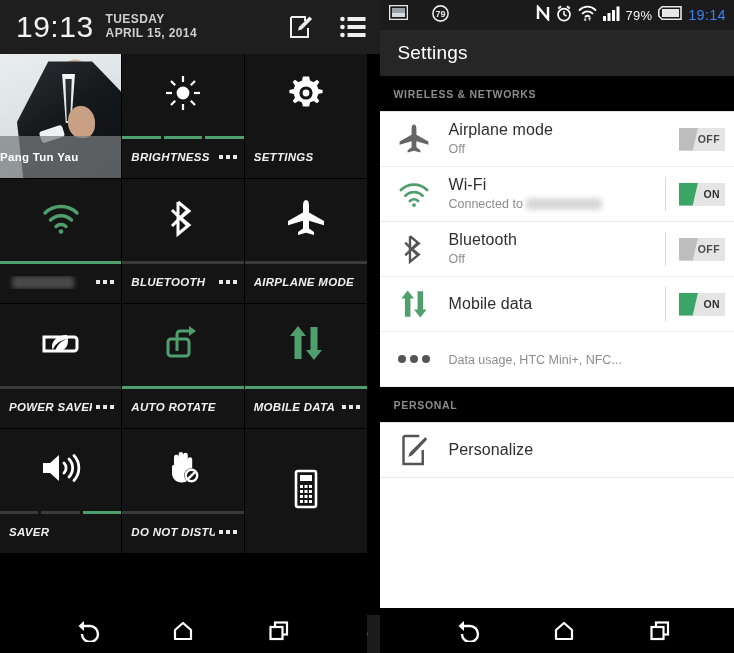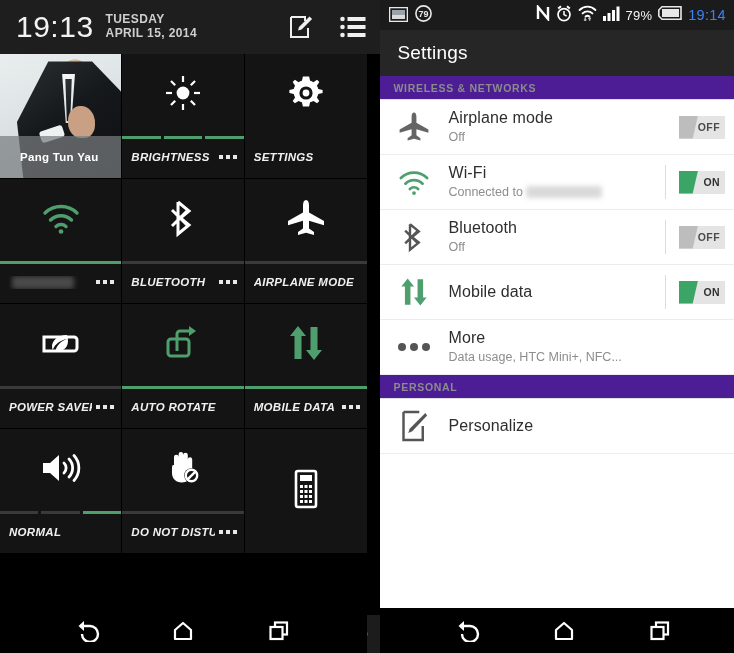--- a/index.html
+++ b/index.html
@@ -97,21 +97,21 @@
     position: absolute; left: 56%; top: 42%; width: 22%; height: 26%;
     background: #cba branch; background: #c9a084; border-radius: 46% 52% 40% 48%;
   }
   .photo-cuff {
     position: absolute; left: 33%; top: 60%; width: 20%; height: 10%;
     background: #eef1f2; border-radius: 3px; transform: rotate(-18deg);
   }
   .profile-name-band {
     position: absolute; left: 0; right: 0; bottom: 0; height: 42px;
     background: rgba(120,125,128,0.72);
-    display: flex; align-items: center; padding-left: 20px;
+    display: flex; align-items: center; padding-left: 0;
   }
   .profile-name {
     color: #ffffff; font-size: 11.5px; font-weight: bold; letter-spacing: 0.3px;
   }
 
   
   .carrier-bar {
     height: 38px; background: #1c1c1c; margin-top: 6px;
     display: flex; align-items: center; justify-content: center;
     position: relative; flex: none;
@@ -130,35 +130,35 @@
   .right-panel {
     width: 367px; height: 653px;
     background: #fafafa;
     display: flex; flex-direction: column;
     position: relative;
   }
   .status-bar {
     height: 30px; background: #1b1b1b; flex: none;
     display: flex; align-items: center; padding: 0 8px 0 9px;
   }
-  .sb-left { display: flex; align-items: flex-end; gap: 7px; }
+  .sb-left { display: flex; align-items: flex-start; gap: 24px; }
   .sb-spacer { flex: 1; }
   .sb-right { display: flex; align-items: center; gap: 6px; padding-left: 44px; }
   .sb-text { color: #f4f4f4; font-size: 13px; letter-spacing: 0.2px; }
   .sb-clock { color: #3b82f6; font-size: 14.5px; letter-spacing: 0.3px; }
 
   .settings-title-bar {
     height: 46px; background: #262626; flex: none;
     display: flex; align-items: center; padding-left: 17px;
   }
   .settings-title { color: #ffffff; font-size: 19px; letter-spacing: 0.2px; }
 
   .settings-list { flex: 1; overflow: hidden; background: #fff; }
   .section-head {
-    height: 24px; background: #4c1d95;
+    height: 36px; background: #000000;
     display: flex; align-items: center; padding-left: 13px;
     border-bottom: 1px solid #e0e0e0;
   }
   .section-head span {
     color: #8c8c8c; font-size: 10.5px; font-weight: bold; letter-spacing: 0.7px;
   }
   .s-row {
     display: flex; align-items: center; background: #fff;
     border-bottom: 1px solid #ececec; padding: 0 9px 0 0;
     min-height: 55px;
@@ -430,21 +430,21 @@
                 <path d="M35 5.5 a18.5 18.5 0 0 1 0 25"></path>
               </g>
             </svg>
           </div>
           <div class="tile-foot">
             <div class="bar">
               <span></span>
                 <span></span>
                 <span class="on"></span>
             </div>
-            <span class="tile-label">NORMAL</span>
+            <span class="tile-label">SAVER</span>
           </div>
         </div>
 
         <div class="tile">
           <div class="tile-icon">
             <svg width="40" height="40" viewBox="0 0 40 40">
               <path fill="#fff" d="M11 17 L11 9 a2.3 2.3 0 0 1 4.6 0 L15.6 16 L15.6 6.2 a2.3 2.3 0 0 1 4.6 0 L20.2 16 L20.2 7 a2.3 2.3 0 0 1 4.6 0 L24.8 16.5 L24.8 11.5 a2.2 2.2 0 0 1 4.4 0 L29.2 23 c0 7-4.5 11.5-10.5 11.5 C13 34.5 9 30.5 9 25 L9 19 a2.2 2.2 0 0 1 4.4 0 z"></path>
               <circle cx="28.5" cy="27.5" r="7.3" fill="#141414"></circle>
               <circle cx="28.5" cy="27.5" r="5.7" fill="none" stroke="#fff" stroke-width="2.4"></circle>
               <line x1="24.6" y1="31.4" x2="32.4" y2="23.6" stroke="#fff" stroke-width="2.4"></line>
@@ -674,21 +674,20 @@
         <div class="s-icon">
           <svg width="34" height="10" viewBox="0 0 34 10">
             <g fill="#555">
                 <circle cx="5" cy="5" r="4"></circle>
                 <circle cx="17" cy="5" r="4"></circle>
                 <circle cx="29" cy="5" r="4"></circle>
               </g>
           </svg>
         </div>
         <div class="s-text">
-          <div class="s-title">More</div>
           <div class="s-sub">Data usage, HTC Mini+, NFC...</div>
         </div>
       </div>
 
       <div class="section-head">
         <span>PERSONAL</span>
       </div>
 
       <div class="s-row">
         <div class="s-icon">

